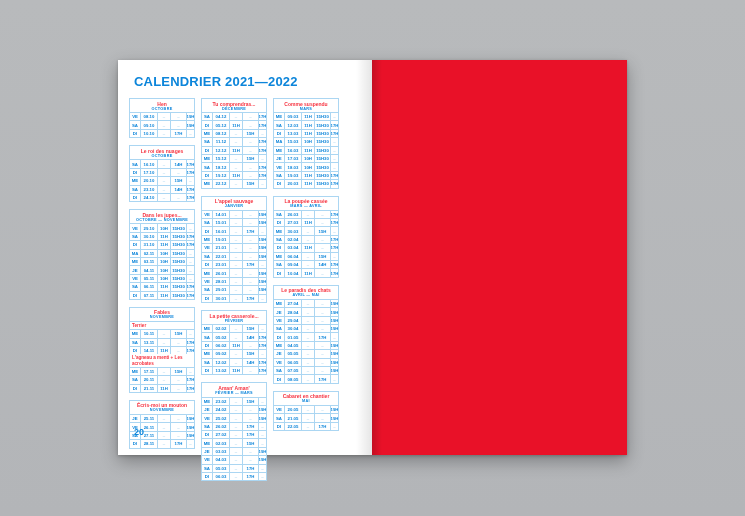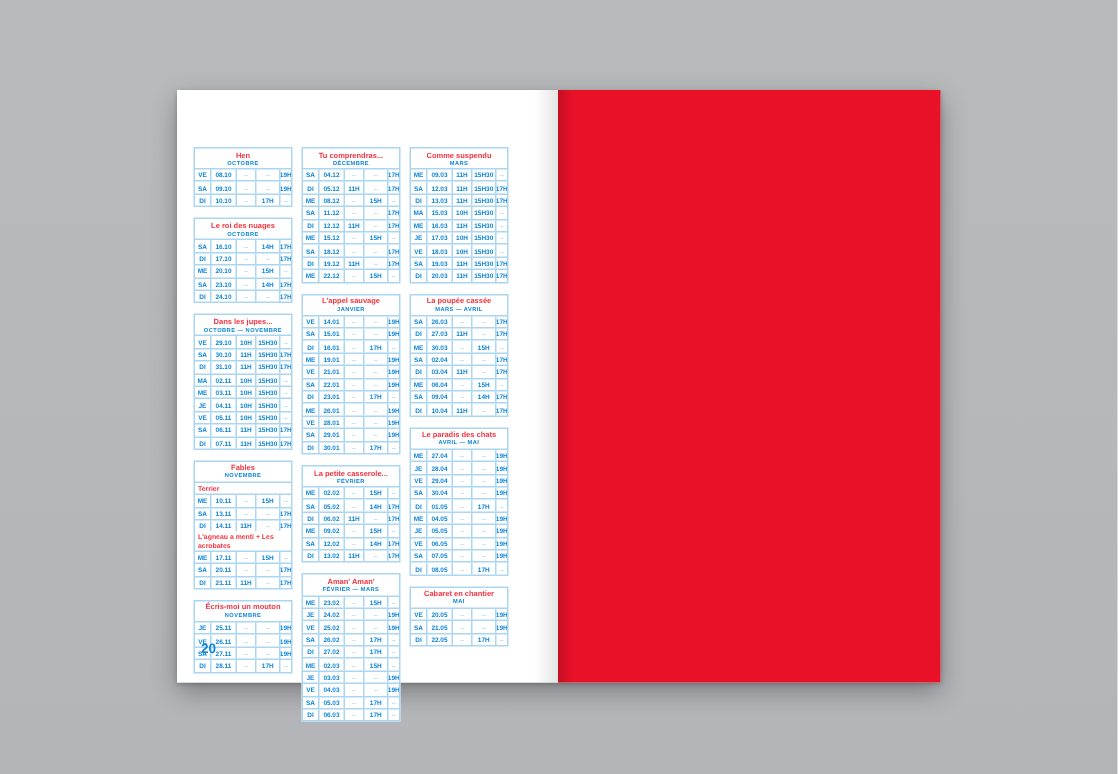--- a/index.html
+++ b/index.html
@@ -41,20 +41,21 @@
   .c.t2{width:15px;}
   .c.t3{flex:1;}
   .c.dash{color:var(--dash-blue,#85c3ea);font-weight:normal;}
 </style>
 </head>
 <body>
 
 <div class="stage" id="stage" style="--accent-blue: #0c85da; --accent-red: #f63340; --page-red: #e91128; --border-blue: #abd6f2; --dash-blue: #85c3ea; --background-gray: #b8babc;">
   <div class="spread">
     <div class="page page-left">
+      <h1 class="title">CALENDRIER 2021—2022</h1>
       <div class="columns">
         <div class="col">
             <div class="cal-table">
               <div class="cal-head">
                 <div class="cal-title">Hen</div>
                 <div class="cal-month">OCTOBRE</div>
               </div>
               <div class="cal-row">
                 <span class="c d">VE</span>
                 <span class="c dt">08.10</span>

